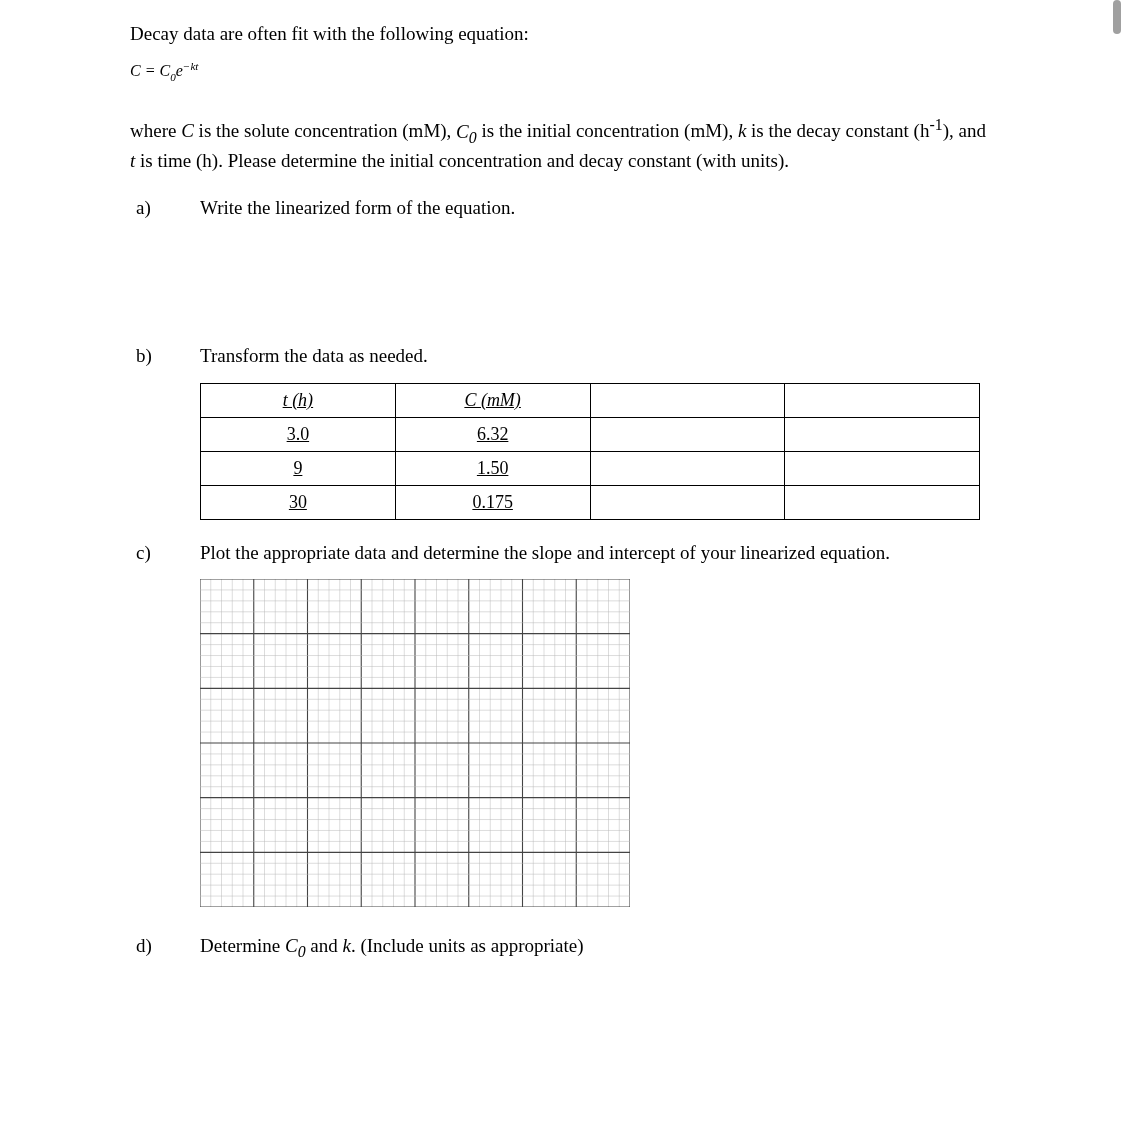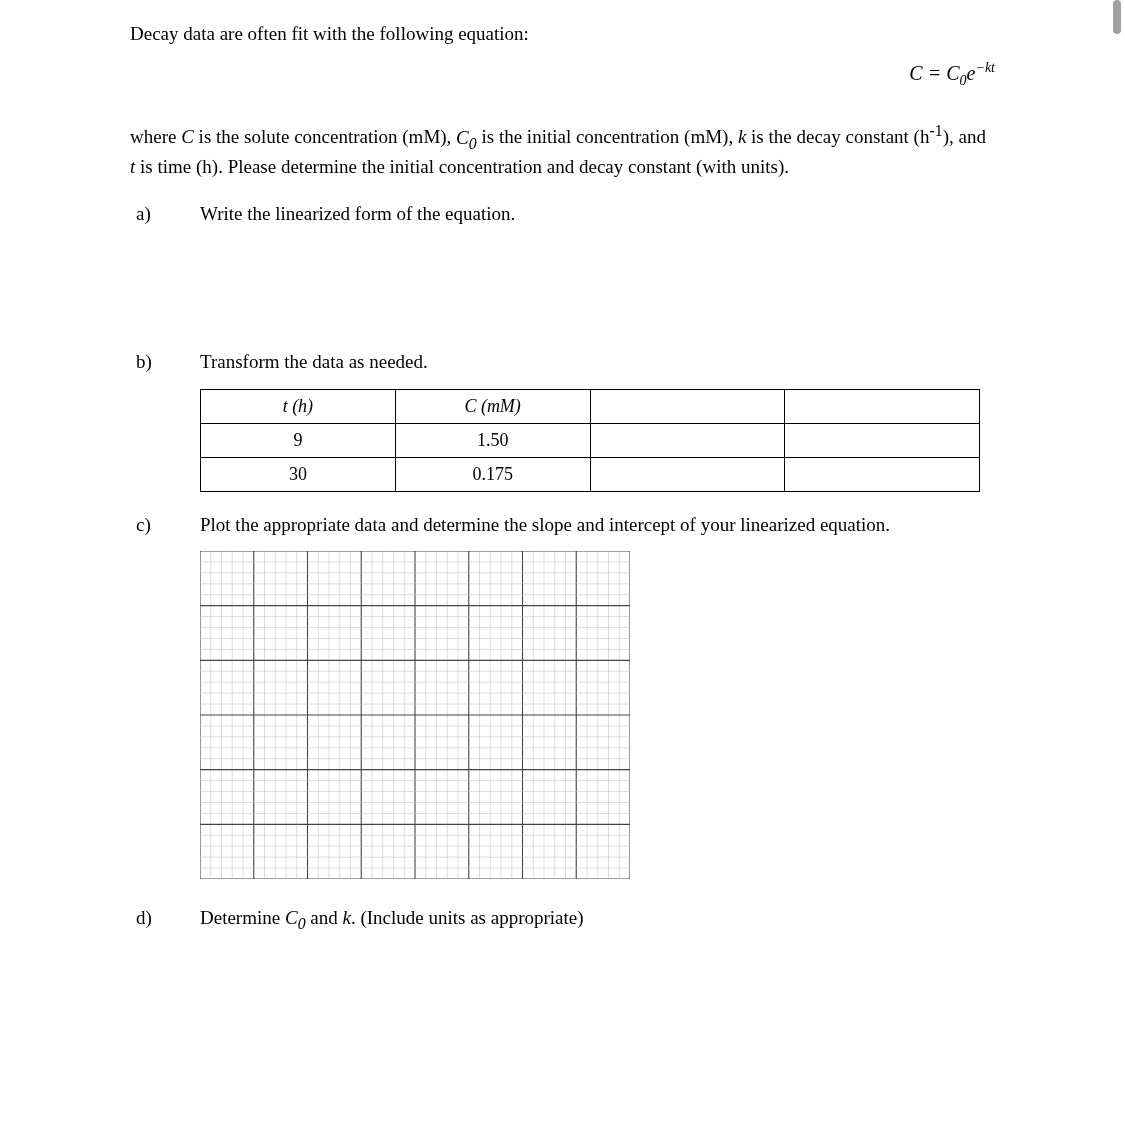--- a/index.html
+++ b/index.html
@@ -21,24 +21,24 @@
       position: absolute;
       right: 4px;
       top: 0;
       width: 8px;
       height: 34px;
       background: #a0a0a0;
       border-radius: 4px;
     }
     .intro { margin-bottom: 8px; }
     .equation {
-      text-align: right;
+      text-align: left;
       font-style: italic;
       margin: 12px 0 18px 0;
-      font-size: 20px;
+      font-size: 16px;
     }
     .equation sub, .equation sup { font-style: italic; font-size: 0.7em; }
     .desc { margin: 30px 0 22px 0; }
     .q-item { display: flex; margin: 20px 0 14px 0; }
     .q-label { width: 34px; flex-shrink: 0; padding-left: 6px; }
     .q-text { flex: 1; margin-left: 36px; }
     .gap { height: 88px; }
     .data-table {
       border-collapse: collapse;
       width: 780px;
@@ -46,21 +46,21 @@
     }
     .data-table td {
       border: 1px solid #000;
       height: 34px;
       text-align: center;
       font-size: 18px;
       width: 25%;
       padding: 4px 0;
     }
     .data-table td:nth-child(1),
-    .data-table td:nth-child(2) { font-style: normal; }
+    .data-table td:nth-child(2) { font-style: normal; text-decoration: underline; }
     .th-italic { font-style: italic; }
     .grid-wrap {
       margin: 14px 0 26px 70px;
     }
     .grid-wrap svg { display:block; }
     .italic { font-style: italic; }
   </style>
 </head>
 <body>
 
@@ -83,20 +83,26 @@
   <div class="q-item">
     <div class="q-label">b)</div>
     <div class="q-text">Transform the data as needed.</div>
   </div>
 
   <table class="data-table">
     <tbody>
         <tr>
       <td><span class="th-italic">t (h)</span></td>
       <td><span class="th-italic">C (mM)</span></td>
+      <td></td>
+      <td></td>
+    </tr>
+    <tr>
+      <td>3.0</td>
+      <td>6.32</td>
       <td></td>
       <td></td>
     </tr>
     <tr>
       <td>9</td>
       <td>1.50</td>
       <td></td>
       <td></td>
     </tr>
     <tr>

